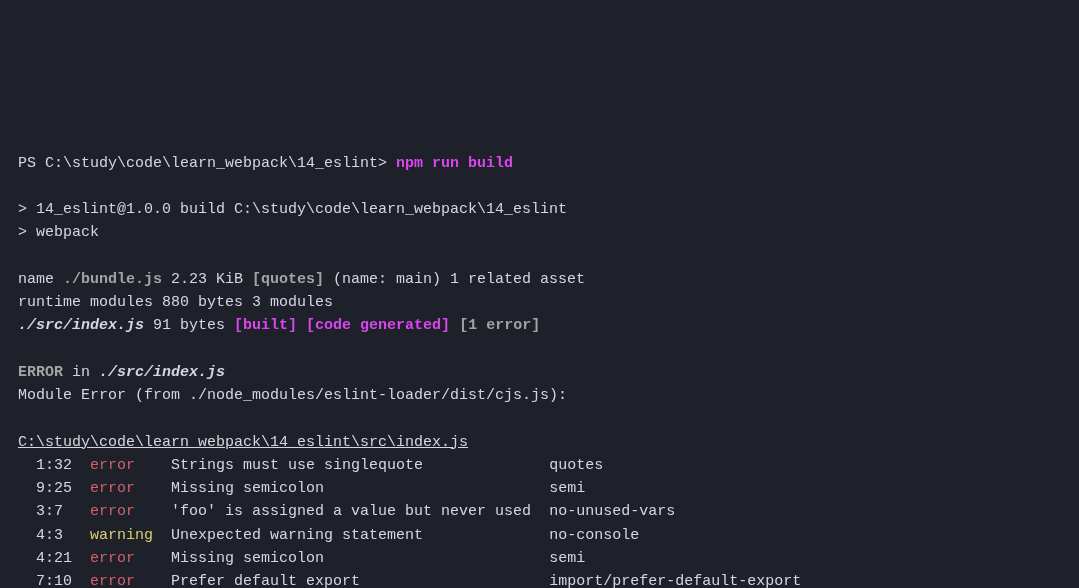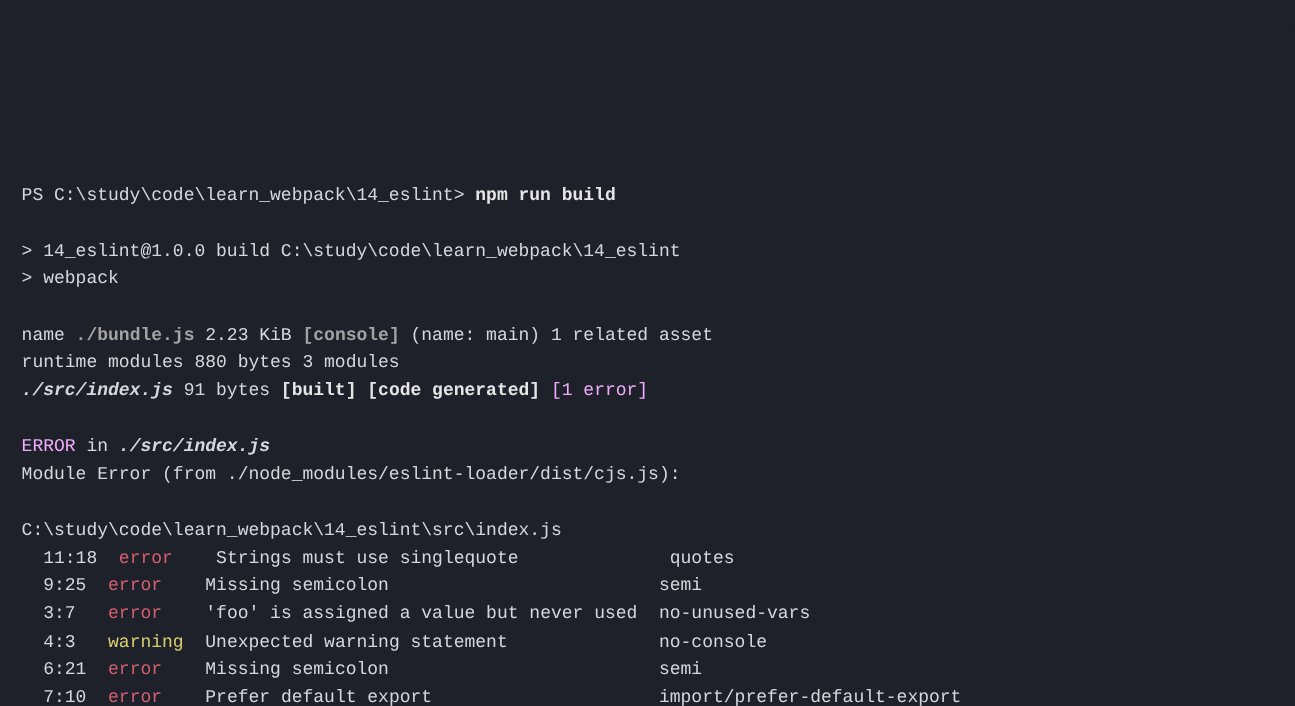--- a/index.html
+++ b/index.html
@@ -11,52 +11,52 @@
     font-size: 15px;
     line-height: 1.55;
     white-space: pre;
     overflow-x: auto;
   }
   .terminal {
     padding: 12px 18px;
     min-width: 1079px;
     box-sizing: border-box;
   }
-  .c-yellow  { color: #e5e5e5; font-weight: bold; }
+  .c-yellow  { color: #d946ef; font-weight: bold; }
   .c-green   { color: #a3a3a3; font-weight: bold; }
-  .c-red     { color: #f0abfc; font-weight: normal; }
+  .c-red     { color: #a3a3a3; font-weight: bold; }
   .c-red2    { color: #d1606c; }
   .c-warn    { color: #d9cf6f; }
-  .underline { }
+  .underline { text-decoration: underline; }
   .bold      { font-weight: bold; font-style: italic; }
 </style>
 </head>
 <body>
 
 
 
 <div class="terminal">
 <span>PS C:\study\code\learn_webpack\14_eslint&gt;</span> <span class="c-yellow">npm run build</span>
 
 <span>&gt; 14_eslint@1.0.0 build C:\study\code\learn_webpack\14_eslint</span>
 <span>&gt; webpack</span>
 
-<span>name </span><span class="c-green">./bundle.js</span><span> 2.23 KiB </span><span class="c-green">[console]</span><span> (name: main) 1 related asset</span>
+<span>name </span><span class="c-green">./bundle.js</span><span> 2.23 KiB </span><span class="c-green">[quotes]</span><span> (name: main) 1 related asset</span>
 <span>runtime modules 880 bytes 3 modules</span>
 <span class="bold">./src/index.js</span><span> 91 bytes </span><span class="c-yellow">[built]</span> <span class="c-yellow">[code generated]</span> <span class="c-red">[1 error]</span>
 
 <span class="c-red">ERROR</span><span> in </span><span class="bold">./src/index.js</span>
 <span>Module Error (from ./node_modules/eslint-loader/dist/cjs.js):</span>
 
 <span class="underline">C:\study\code\learn_webpack\14_eslint\src\index.js</span>
-<span id="lint-rows-container"><span>  11:18</span>  <span class="c-red2">error   </span> <span>Strings must use singlequote            </span>  <span>quotes</span>
+<span id="lint-rows-container"><span>  1:32</span>  <span class="c-red2">error   </span> <span>Strings must use singlequote            </span>  <span>quotes</span>
 <span>  9:25</span>  <span class="c-red2">error   </span> <span>Missing semicolon                       </span>  <span>semi</span>
 <span>  3:7 </span>  <span class="c-red2">error   </span> <span>'foo' is assigned a value but never used</span>  <span>no-unused-vars</span>
 <span>  4:3 </span>  <span class="c-warn">warning </span> <span>Unexpected warning statement            </span>  <span>no-console</span>
-<span>  6:21</span>  <span class="c-red2">error   </span> <span>Missing semicolon                       </span>  <span>semi</span>
+<span>  4:21</span>  <span class="c-red2">error   </span> <span>Missing semicolon                       </span>  <span>semi</span>
 <span>  7:10</span>  <span class="c-red2">error   </span> <span>Prefer default export                   </span>  <span>import/prefer-default-export</span>
      
 </span>
 
 
 </div>
 
 
 
 

